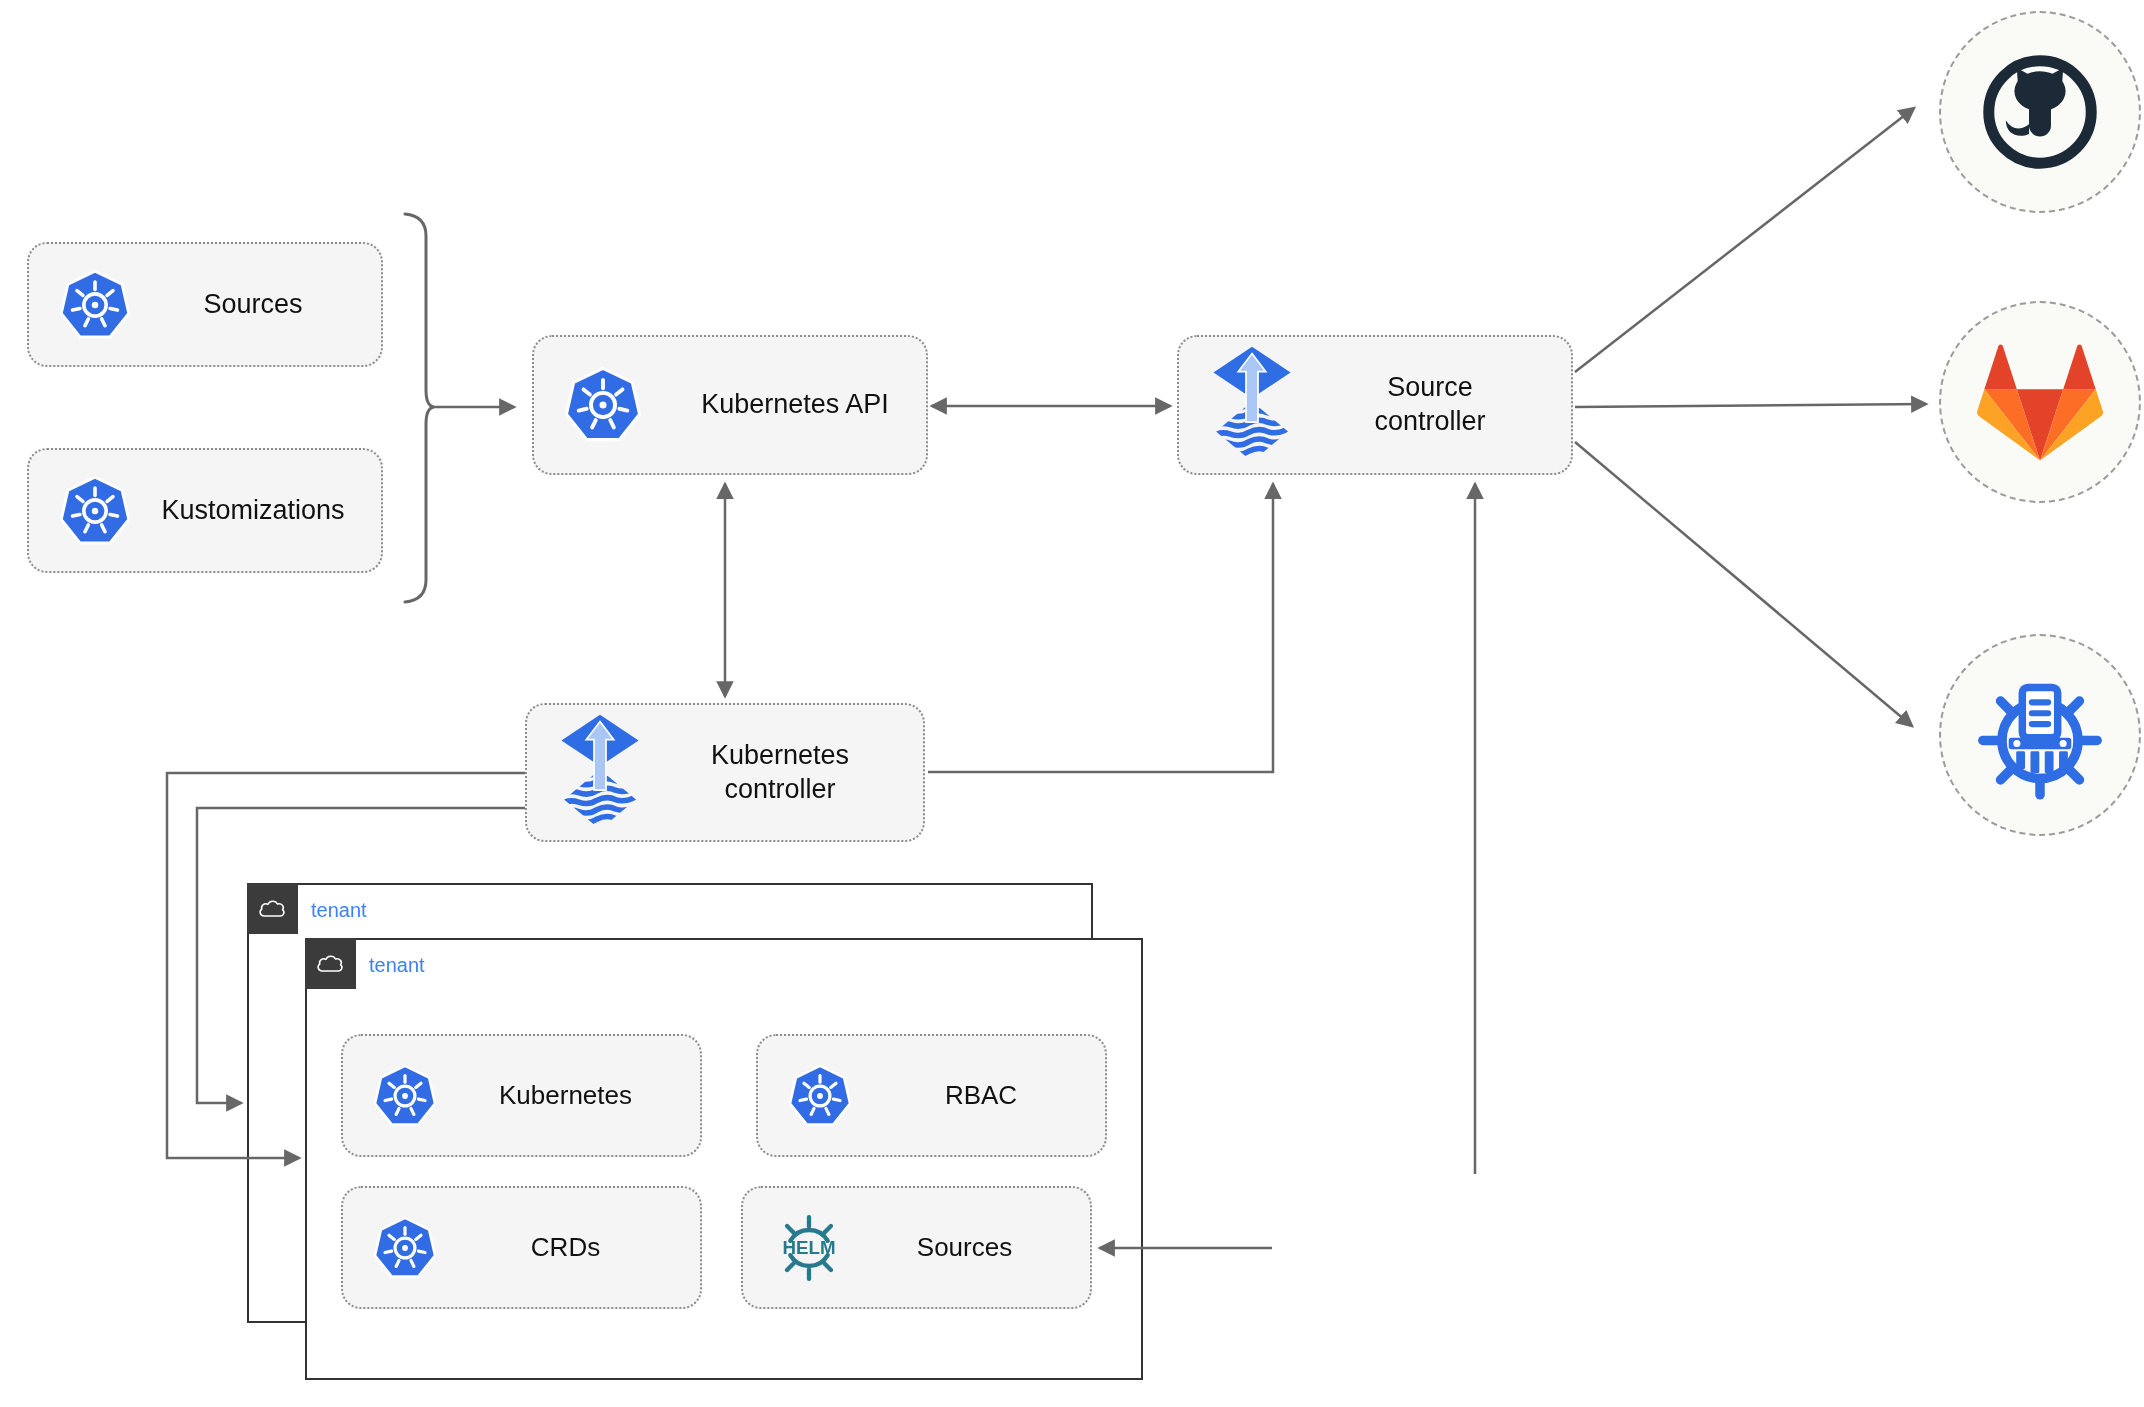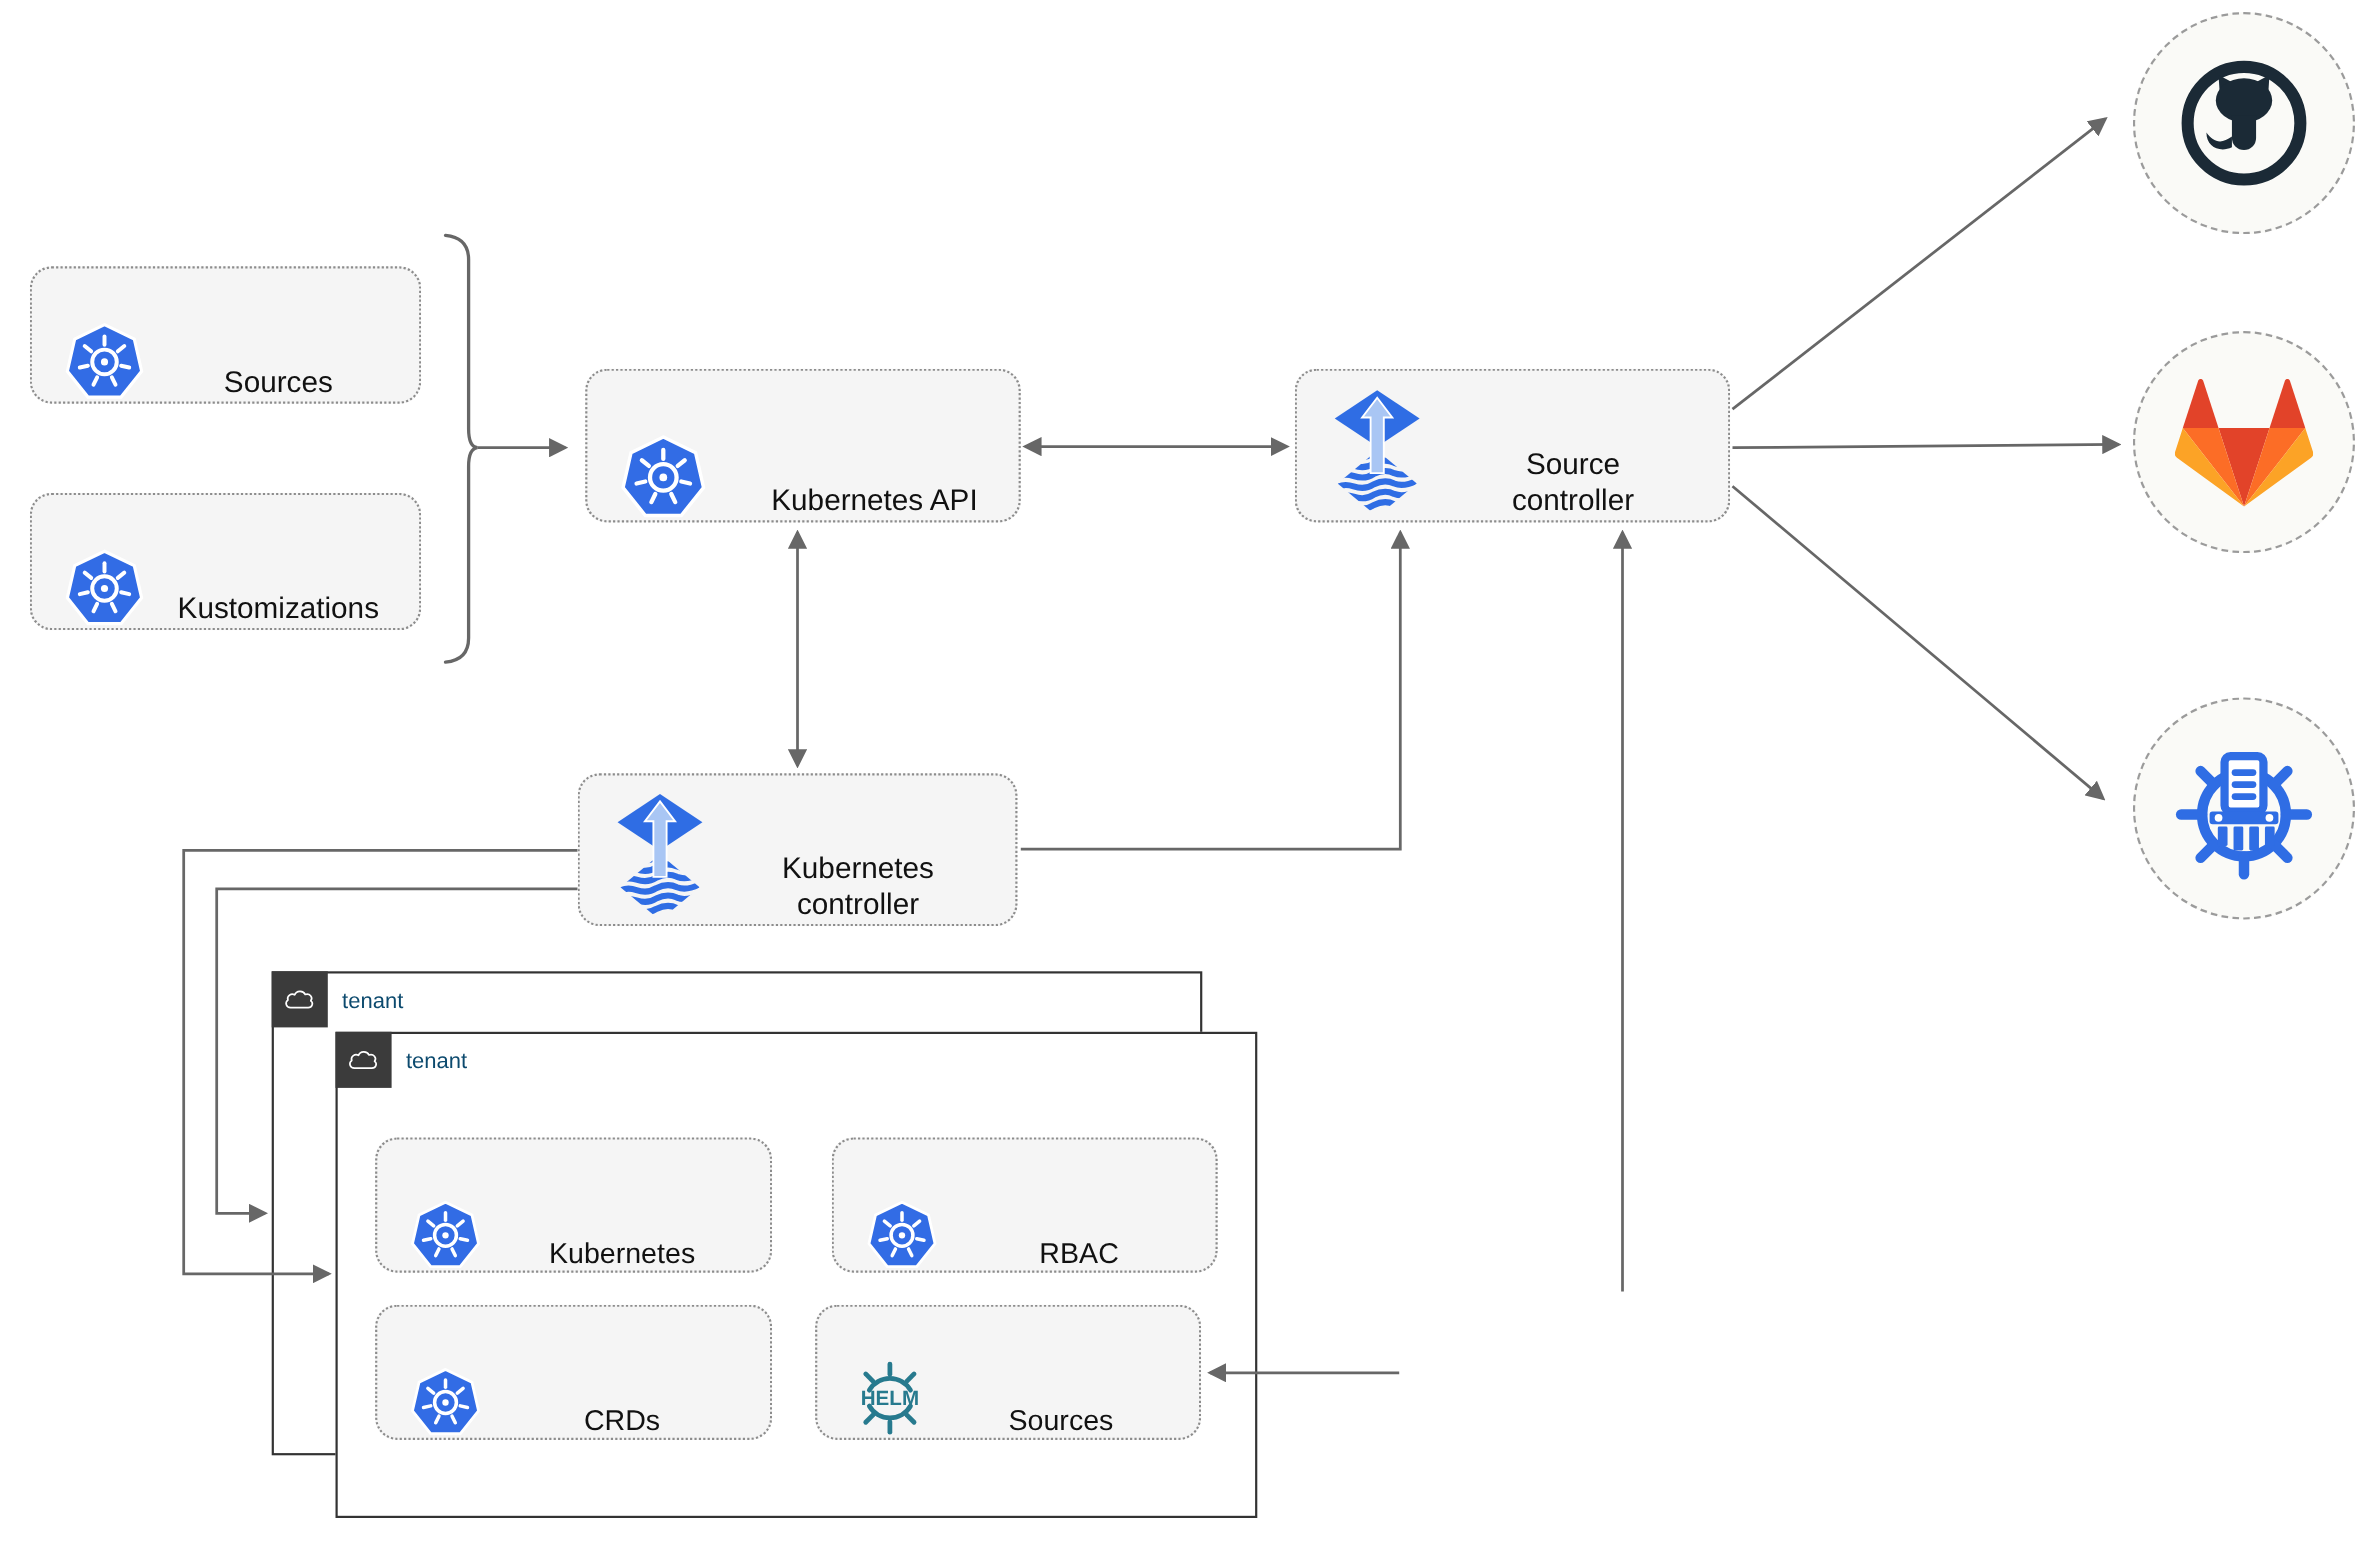--- a/index.html
+++ b/index.html
@@ -3,33 +3,33 @@
 <meta charset="utf-8">
 <style>
   html,body{margin:0;padding:0;background:#fff;}
   #canvas{position:relative;width:2144px;height:1407px;background:#ffffff;overflow:hidden;
           font-family:"Liberation Sans",sans-serif;}
   
   #symdefs{position:absolute;width:0;height:0;overflow:hidden;}
   
   .node{position:absolute;box-sizing:border-box;background:#f5f5f5;
         border:2px dotted #8c8c8c;border-radius:20px;
-        display:flex;align-items:flex-end;padding:0 16px 0 30px;gap:10px;z-index:3;}
+        display:flex;align-items:center;padding:0 16px 0 30px;gap:10px;z-index:3;}
   .node .lbl{flex:1;text-align:center;font-size:27px;color:#111;line-height:1.25;}
   .node .lbl .two-line{display:inline-block;max-width:165px;}
   .grid-node .lbl{font-size:26px;}
   .icon{flex:0 0 auto;display:block;}
   
   .tenant{position:absolute;box-sizing:border-box;background:#ffffff;border:2px solid #333;}
   .tenant-outer{z-index:1;}
   .tenant-inner{z-index:2;}
   .tenant-head{position:absolute;left:-2px;top:-2px;width:51px;height:51px;background:#3b3b3b;
                display:flex;align-items:center;justify-content:center;}
   .tenant-lbl{position:absolute;left:62px;top:0;height:51px;line-height:51px;
-              font-size:20px;color:#0c4a6e;}
+              font-size:20px;color:#3b82f6;}
   
   .endpoint{position:absolute;width:202px;height:202px;box-sizing:border-box;border-radius:50%;
             background:#fafaf7;border:2.5px dashed #9b9b9b;
             display:flex;align-items:center;justify-content:center;z-index:3;}
   
   #connectors{position:absolute;left:0;top:0;z-index:4;pointer-events:none;}
 </style>
 </head>
 <body>
 

